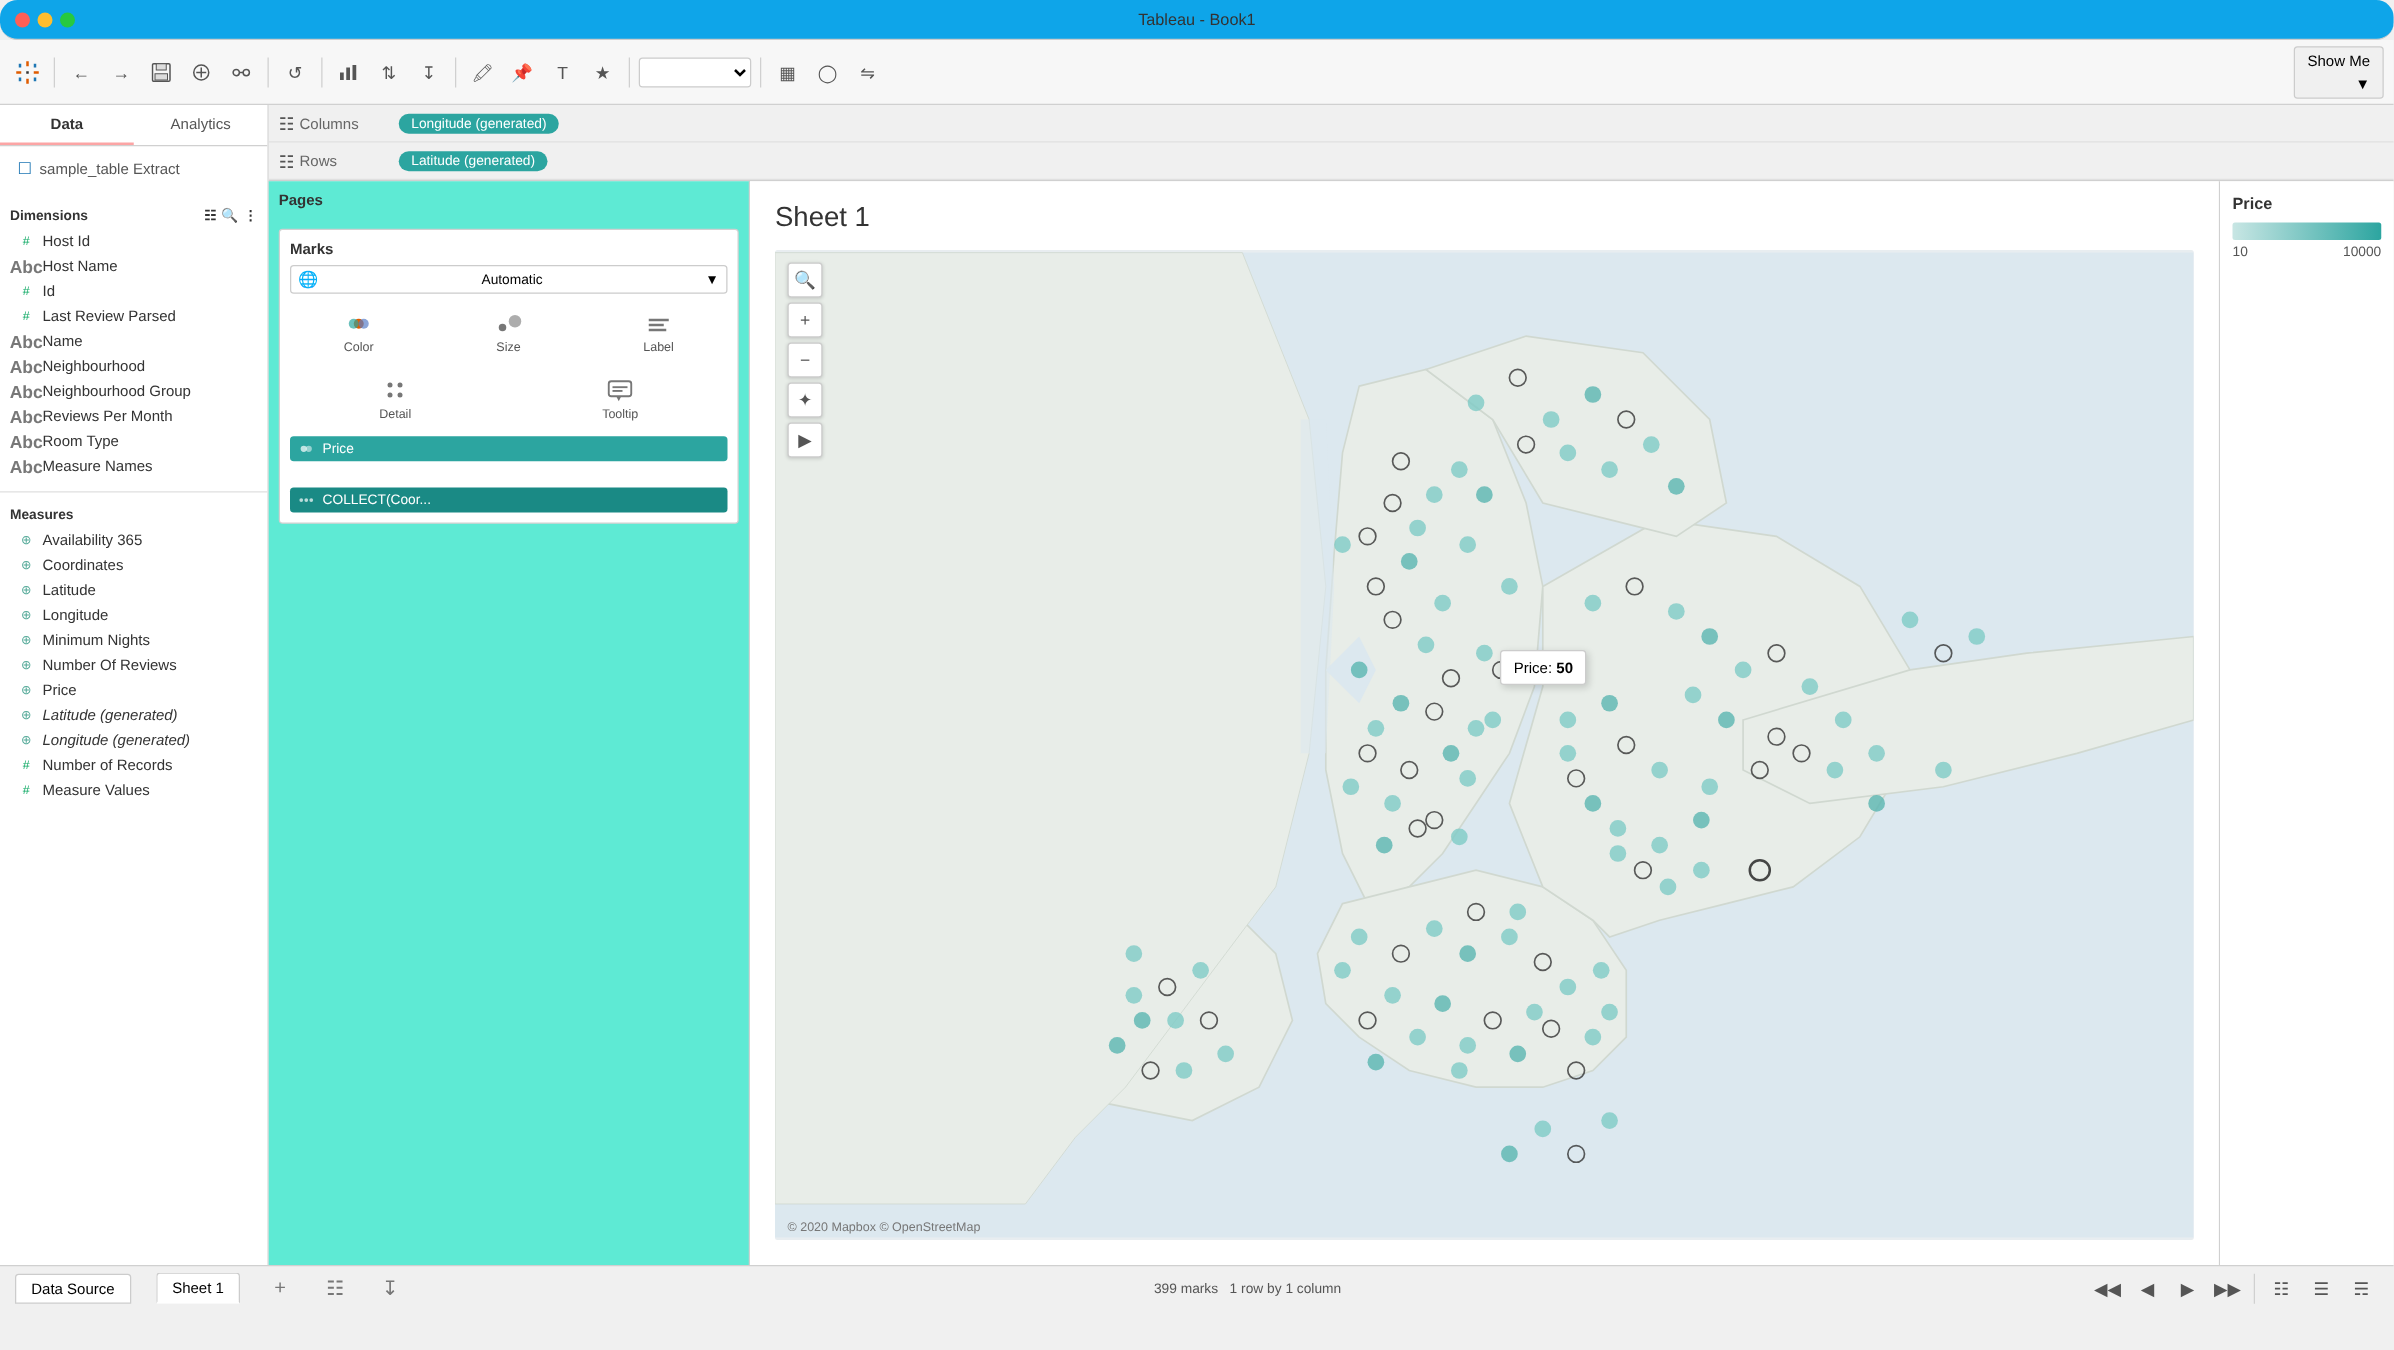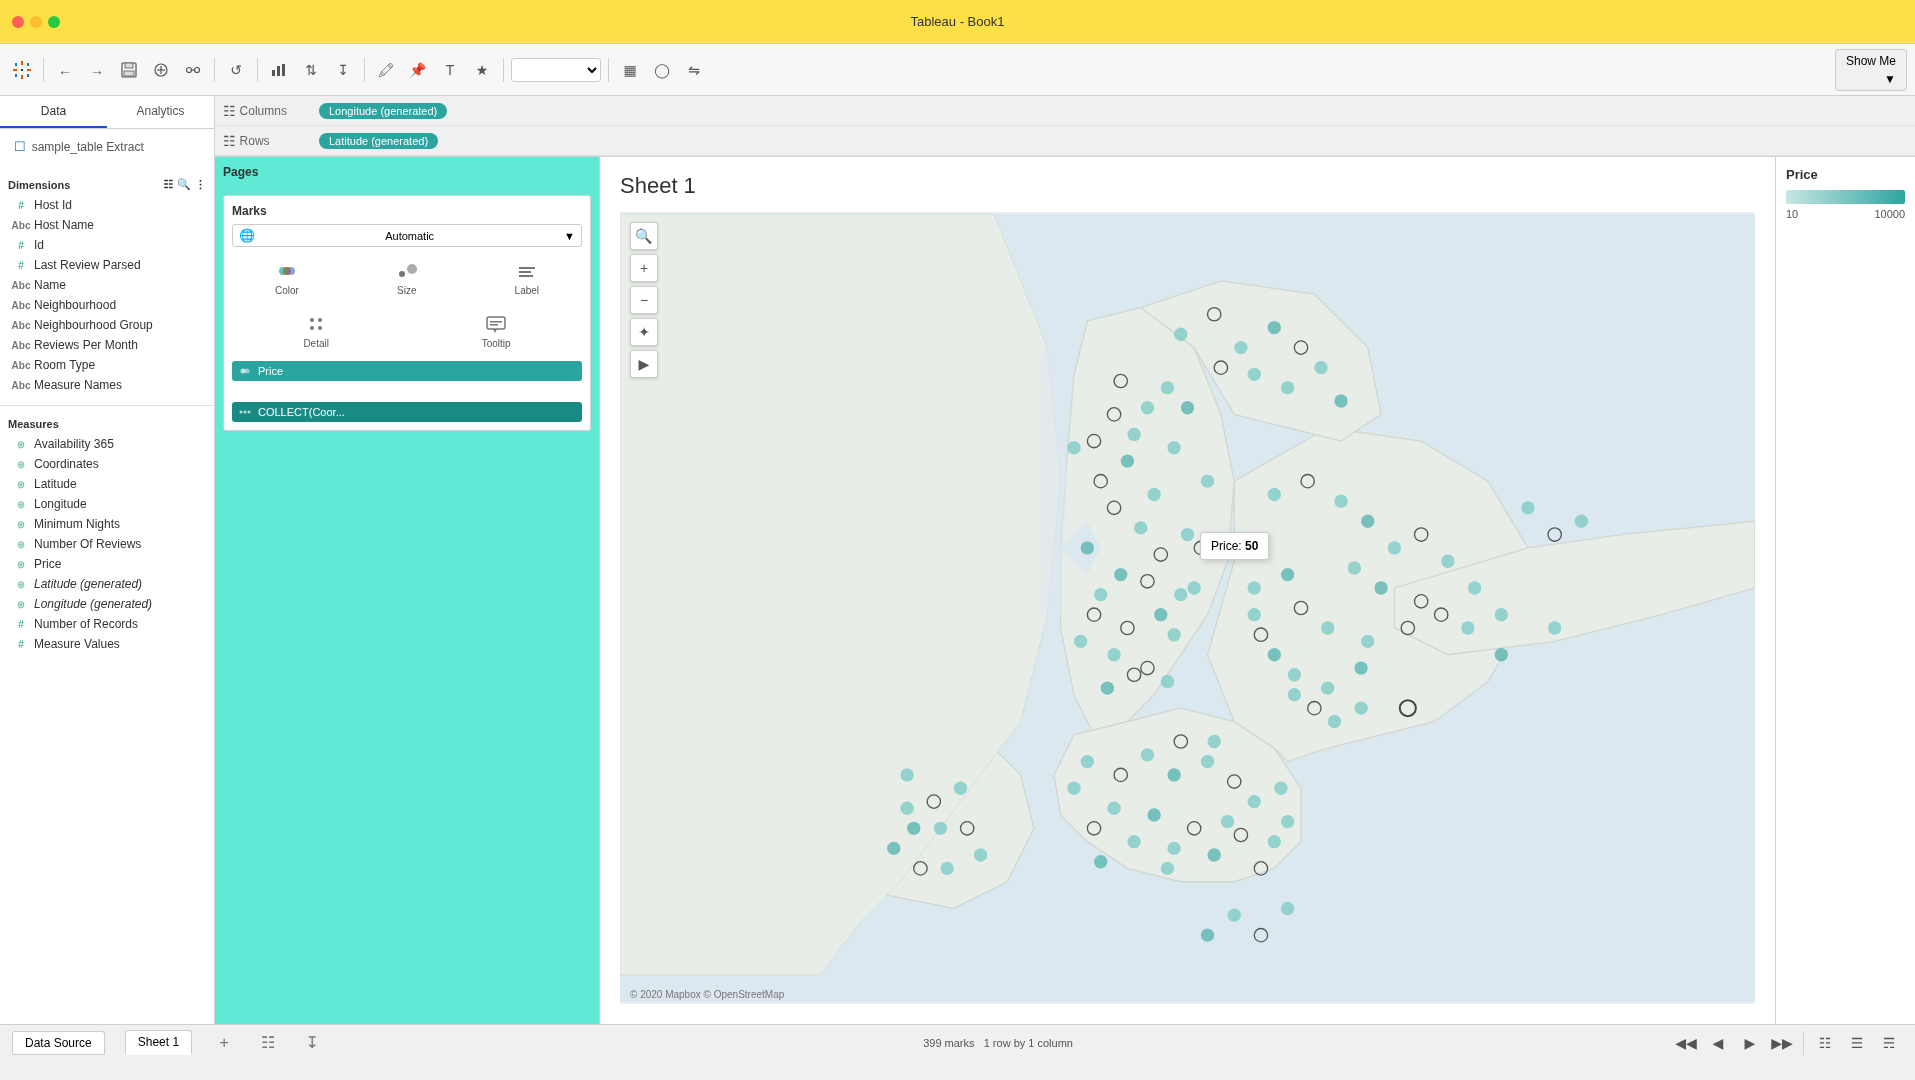--- a/index.html
+++ b/index.html
@@ -1,19 +1,19 @@
 <!DOCTYPE html>
 <html><head>
   <meta charset="utf-8">
   <style>
     * { box-sizing: border-box; margin: 0; padding: 0; }
     body { font-family: -apple-system, BlinkMacSystemFont, 'Segoe UI', sans-serif; font-size: 12px; background: #f0f0f0; overflow: hidden; width: 1915px; height: 1080px; }
 
     
-    .title-bar { background: #fde047; height: 44px; display: flex; align-items: center; justify-content: center; border-bottom: 1px solid #ccc; position: relative; }
+    .title-bar { background: #0ea5e9; height: 32px; display: flex; align-items: center; justify-content: center; border-bottom: 1px solid #ccc; position: relative; border-radius: 14px; }
     .title-bar-buttons { position: absolute; left: 12px; display: flex; gap: 6px; }
     .tb-btn { width: 12px; height: 12px; border-radius: 50%; border: none; cursor: pointer; }
     .tb-red { background: #ff5f56; }
     .tb-yellow { background: #ffbd2e; }
     .tb-green { background: #27c93f; }
     .title-text { font-size: 13px; color: #333; }
 
     
     .main-toolbar { background: #f7f7f7; border-bottom: 1px solid #d0d0d0; height: 52px; display: flex; align-items: center; padding: 0 8px; gap: 4px; }
     .toolbar-icon { width: 28px; height: 28px; display: flex; align-items: center; justify-content: center; cursor: pointer; border-radius: 3px; color: #555; font-size: 14px; }
@@ -22,29 +22,29 @@
     .show-me-btn { margin-left: auto; background: #f0f0f0; border: 1px solid #ccc; border-radius: 3px; padding: 4px 10px; cursor: pointer; font-size: 12px; display: flex; align-items: flex-end; gap: 4px; flex-direction: column; }
     .tab-add { width: 24px; height: 24px; display: flex; align-items: center; justify-content: center; cursor: pointer; color: #777; font-size: 16px; }
 
     
     .content-area { display: flex; height: calc(1080px - 28px - 52px - 36px - 36px); }
 
     
     .left-panel { width: 215px; background: white; border-right: 1px solid #d0d0d0; display: flex; flex-direction: column; overflow-y: auto; }
     .panel-tabs { display: flex; border-bottom: 1px solid #d0d0d0; }
     .panel-tab { flex: 1; padding: 8px; text-align: center; cursor: pointer; font-size: 12px; color: #555; border-bottom: 2px solid transparent; }
-    .panel-tab.active { color: #333; border-bottom: 2px solid #1d4ed8; font-weight: 400; }
+    .panel-tab.active { color: #333; border-bottom: 2px solid #fca5a5; font-weight: 700; }
     .panel-section { padding: 6px 8px; }
     .panel-section-header { font-size: 11px; font-weight: 700; color: #333; margin: 8px 0 4px; display: flex; align-items: center; gap: 4px; }
     .data-source-item { display: flex; align-items: center; gap: 6px; padding: 4px 6px; cursor: pointer; color: #555; }
     .dim-item { display: flex; align-items: center; gap: 6px; padding: 3px 6px; cursor: pointer; color: #333; font-size: 12px; }
     .dim-icon { width: 14px; height: 14px; display: flex; align-items: center; justify-content: center; font-size: 10px; flex-shrink: 0; }
     .icon-globe { color: #5a9; }
     .icon-hash { color: #1a6; }
-    .icon-abc { color: #777; font-size: 10px; font-weight: bold; }
+    .icon-abc { color: #777; font-size: 14px; font-weight: bold; }
     .measures-section { border-top: 1px solid #e0e0e0; margin-top: 4px; padding-top: 4px; }
 
     
     .shelves { background: #f0f0f0; border-bottom: 1px solid #d0d0d0; }
     .shelf-row { display: flex; align-items: center; height: 30px; border-bottom: 1px solid #e0e0e0; padding: 0 8px; gap: 6px; }
     .shelf-label { width: 90px; color: #666; font-size: 12px; display: flex; align-items: center; gap: 4px; }
     .shelf-pill { background: #2ca5a0; color: white; padding: 2px 10px; border-radius: 12px; font-size: 11px; cursor: pointer; white-space: nowrap; }
 
     
     .sheet-left { width: 385px; background: #5eead4; border-right: 1px solid #d0d0d0; padding: 8px; display: flex; flex-direction: column; gap: 10px; }

